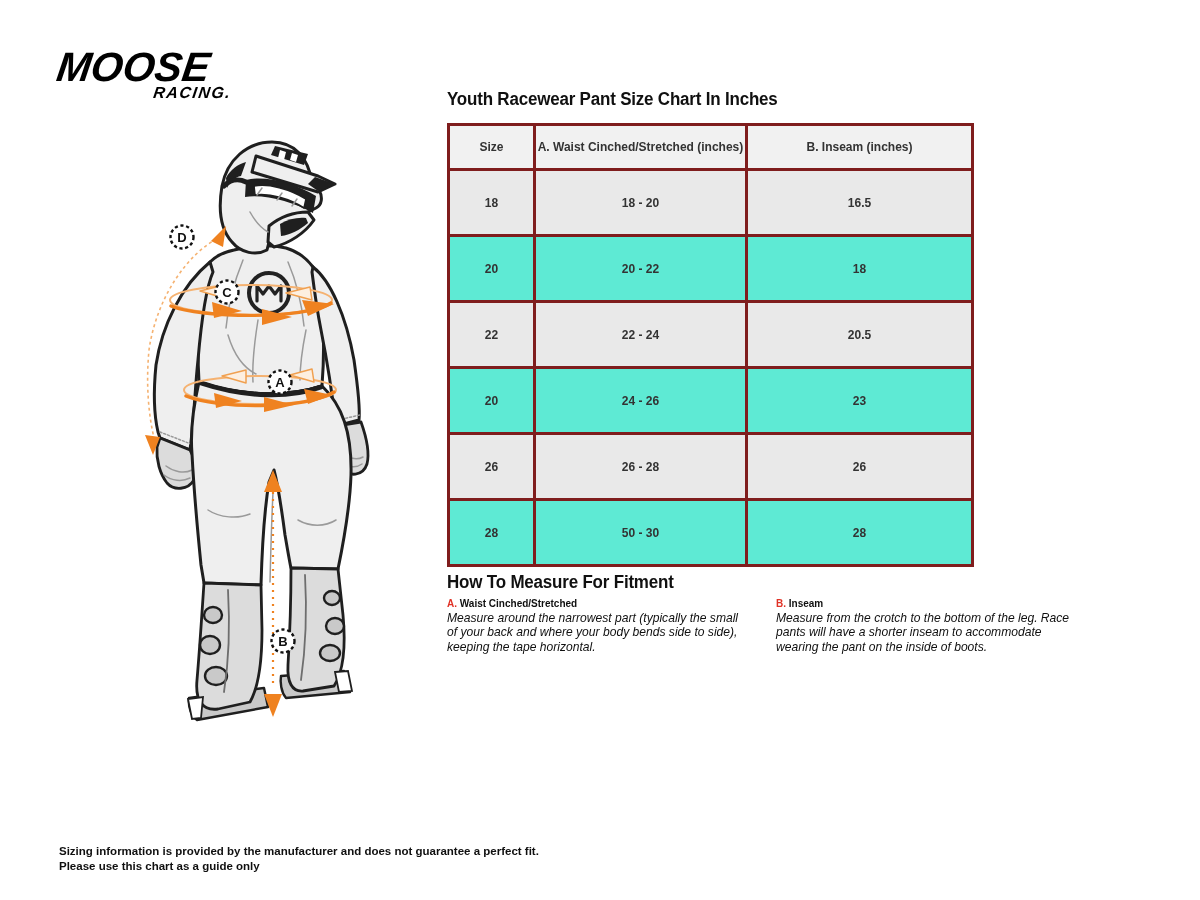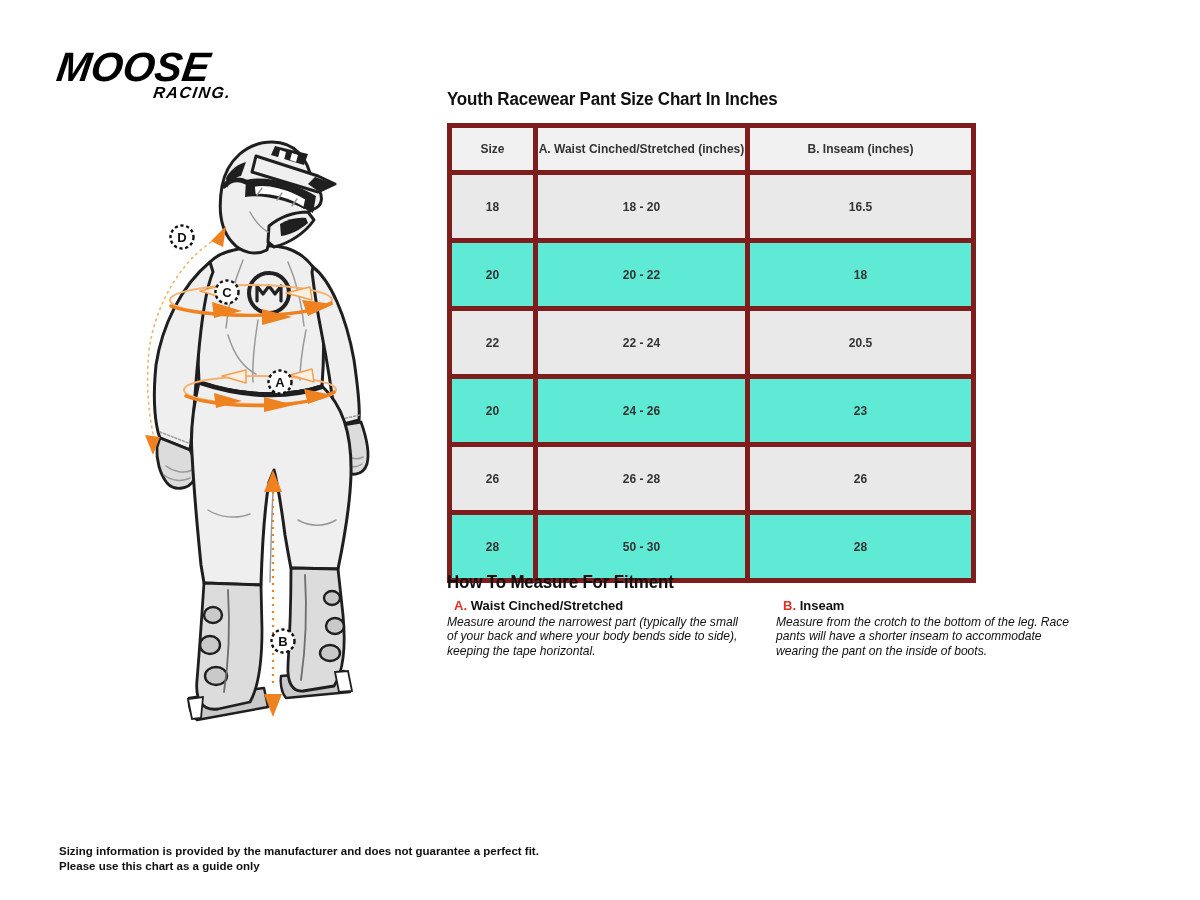--- a/index.html
+++ b/index.html
@@ -10,33 +10,33 @@
   .logo{position:absolute;left:56px;top:48px;width:190px;color:#000;
         font-style:italic;font-weight:bold;transform:skewX(-8deg);}
   .logo-main{font-size:41px;line-height:38px;letter-spacing:0px;}
   .logo-sub{font-size:16px;letter-spacing:1.5px;text-align:right;width:178px;margin-top:-2px;}
 
   
   .chart-title{position:absolute;left:447px;top:89px;font-size:17.5px;font-weight:bold;
                letter-spacing:-0.2px;color:#101010;transform:scaleX(.97);transform-origin:left;}
   .size-table{position:absolute;left:447px;top:123px;width:524px;border-collapse:collapse;
               table-layout:fixed;}
-  .size-table th,.size-table td{border:5px solid #7f1d1d;font-size:12px;font-weight:bold;
+  .size-table th,.size-table td{border:3px solid #7f1d1d;font-size:12px;font-weight:bold;
               color:#333;text-align:center;vertical-align:middle;padding:0;}
   .size-table thead th{height:42px;background:#f1f1f1;}
   .size-table tbody td{height:63px;background:#5eead4;}
   .size-table tbody tr.striped td{background:#e9e9e9;}
 
   
   .measure-heading{position:absolute;left:447px;top:572px;font-size:17.5px;font-weight:bold;
                    letter-spacing:-0.2px;color:#101010;transform:scaleX(.97);transform-origin:left;}
   .measure-col{position:absolute;top:598px;width:302px;}
   .measure-col.col-a{left:447px;}
   .measure-col.col-b{left:776px;}
-  .measure-sub{margin:0 0 2px 7px;font-size:13px;font-weight:bold;color:#101010;}
+  .measure-sub{margin:0 0 2px 0;font-size:10px;font-weight:bold;color:#101010;}
   .measure-sub .letter{color:#e03226;}
   .measure-body{margin:0;font-size:12.1px;line-height:14.3px;color:#101010;font-style:italic;}
 
   
   .disclaimer{position:absolute;left:59px;top:844px;font-size:11.5px;font-weight:bold;
               line-height:15px;color:#101010;}
 
   
   .figure{position:absolute;left:50px;top:120px;width:390px;height:620px;}
   .ol{fill:#efefef;stroke:#1f1f1f;stroke-width:3;stroke-linejoin:round;}

